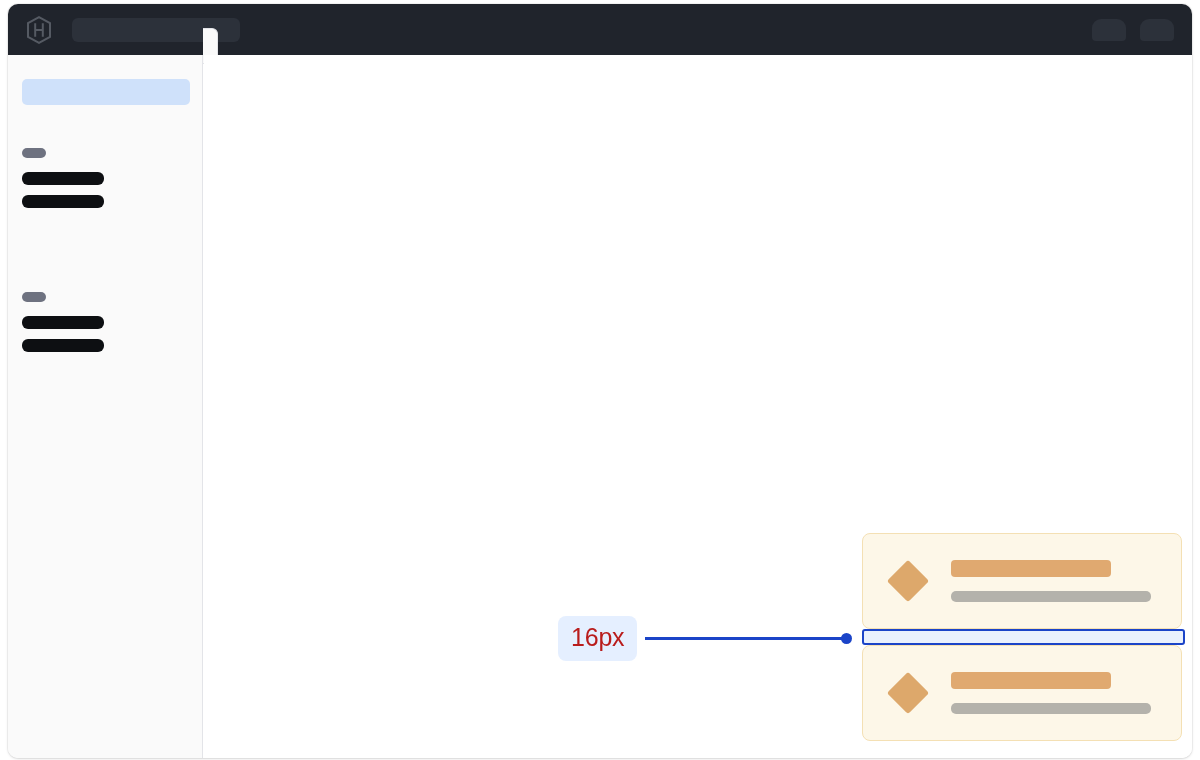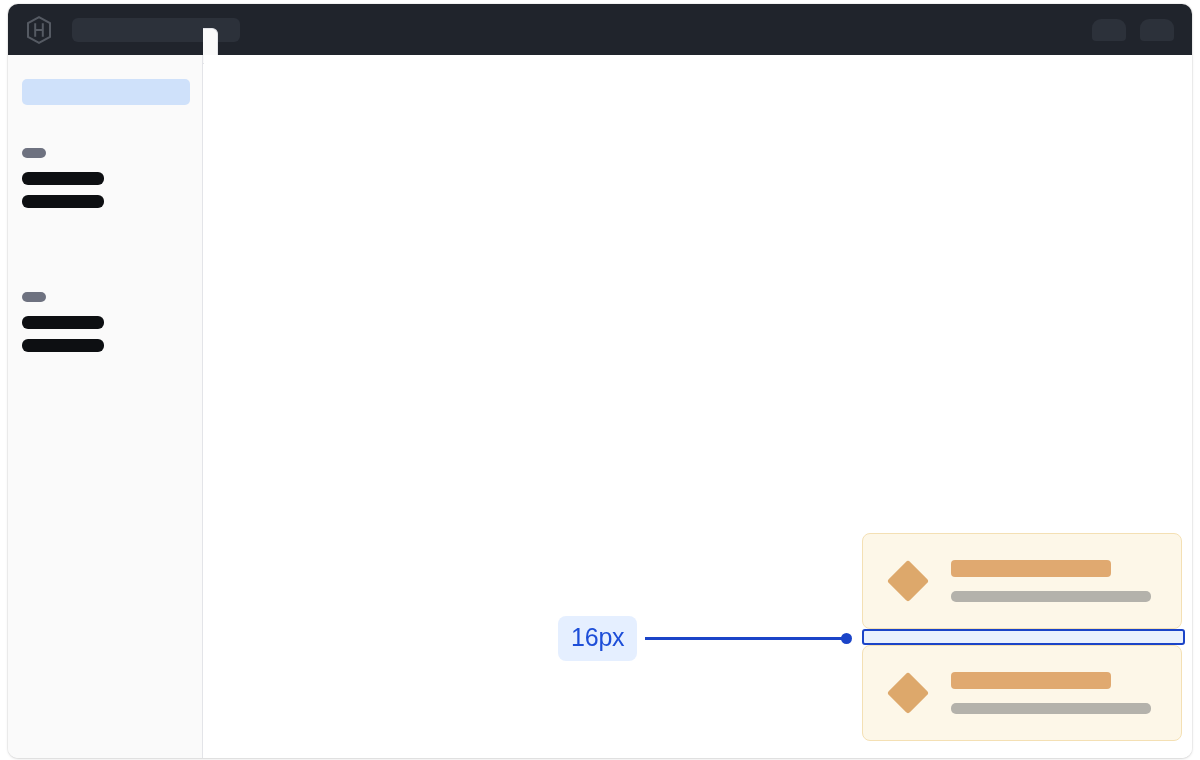--- a/index.html
+++ b/index.html
@@ -198,21 +198,21 @@
   .measure {
     position: absolute;
     left: 354px;
     top: 561px;
     display: flex;
     align-items: center;
   }
 
   .measure-chip {
     background: #e5efff;
-    color: #1d4ed8;
+    color: #b91c1c;
     font-size: 25px;
     line-height: 1;
     padding: 9px 13px 11px;
     border-radius: 8px;
     letter-spacing: -0.2px;
   }
 
   .measure-line {
     width: 198px;
     height: 3px;

